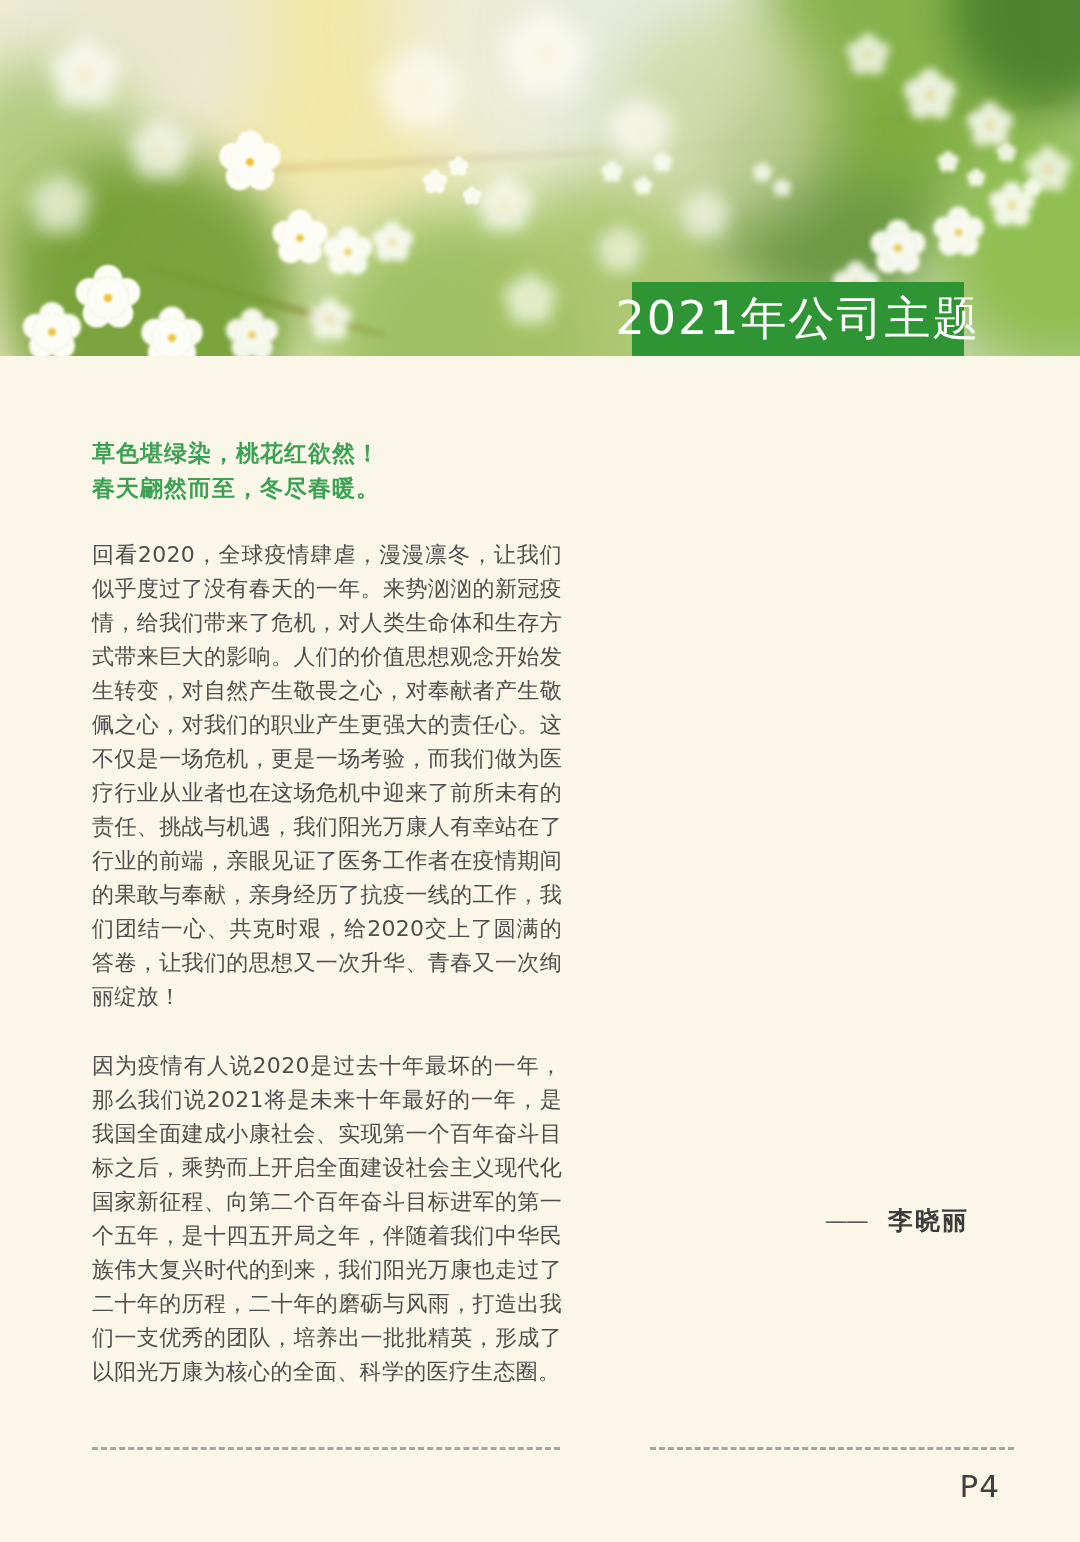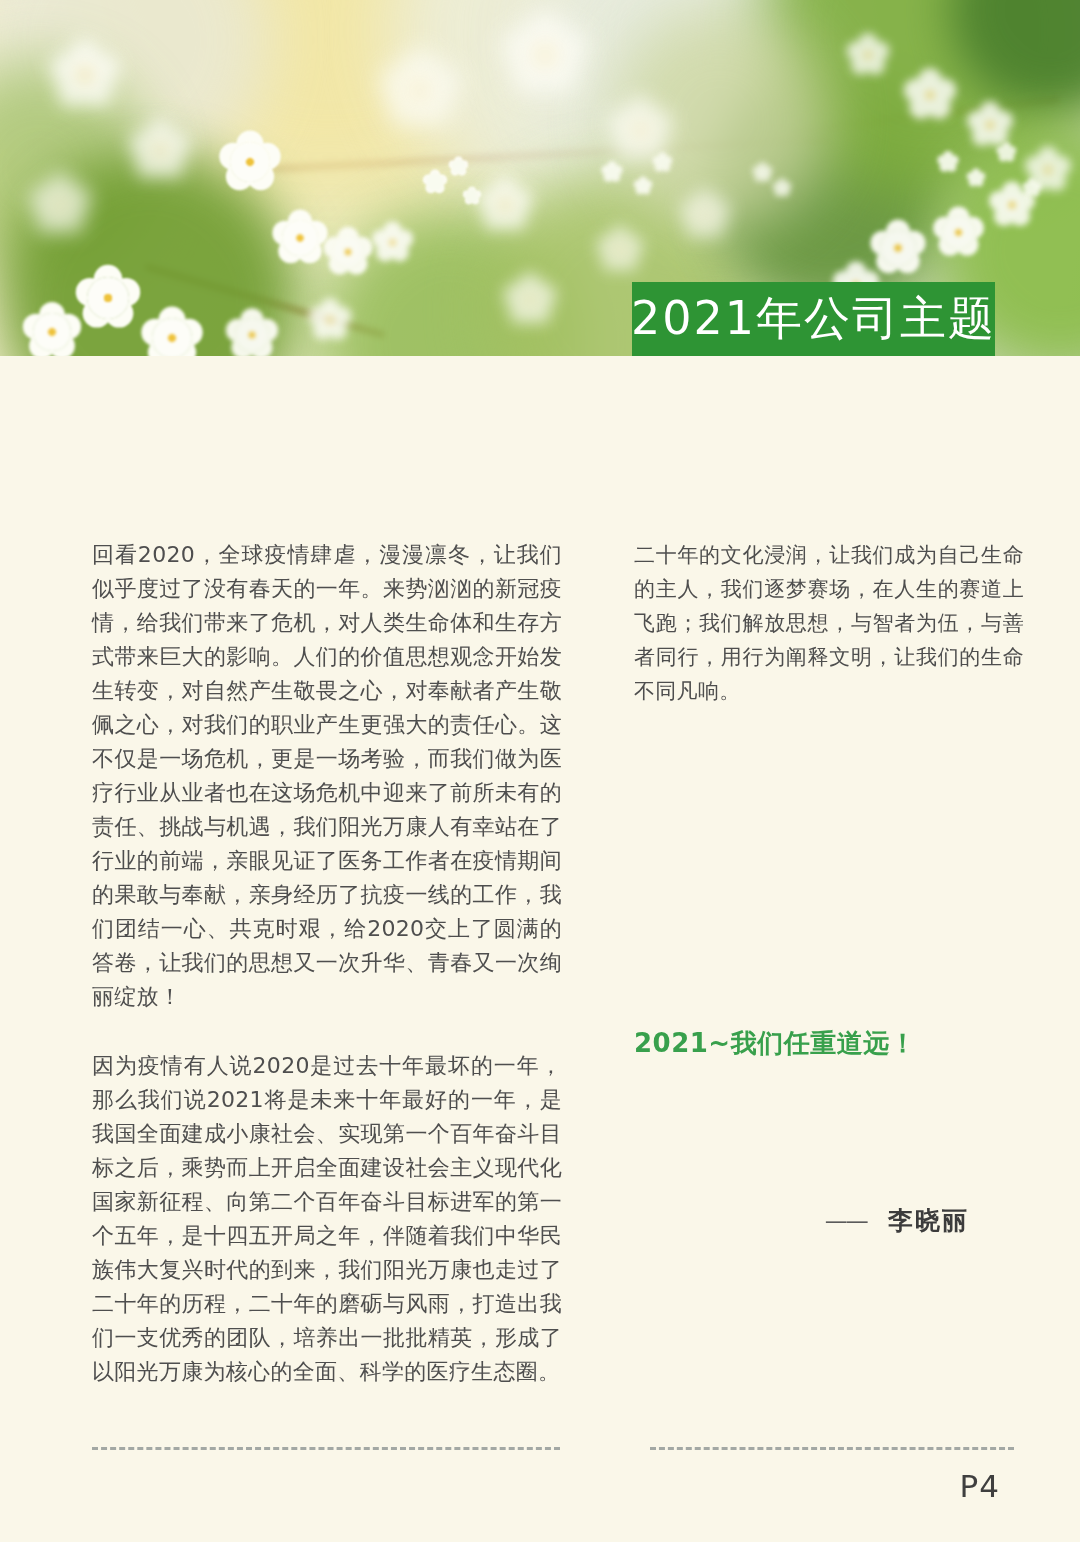--- a/index.html
+++ b/index.html
@@ -26,21 +26,21 @@
   }
   .blob{position:absolute;border-radius:50%;}
   .branch{position:absolute;background:#9c6b38;border-radius:6px;filter:blur(3px);opacity:.75;}
   .branch.b1{left:270px;top:150px;width:560px;height:8px;transform:rotate(-3deg);}
   .branch.b2{left:790px;top:112px;width:270px;height:7px;transform:rotate(-7deg);}
   .branch.b3{left:140px;top:298px;width:250px;height:6px;transform:rotate(16deg);}
   .flower{position:absolute;border-radius:50%;}
   
   .banner{position:absolute;display:flex;align-items:center;justify-content:center;color:#ffffff;}
   .banner-top{
-    left:632px;top:282px;width:363px;height:74px;
+    left:632px;top:282px;width:332px;height:74px;
     background:var(--banner_dark);font-size:46px;font-weight:500;letter-spacing:2px;white-space:nowrap;
   }
   .banner-bottom{
     left:632px;top:357px;width:363px;height:86px;
     background:var(--banner_olive);font-size:49px;font-weight:700;letter-spacing:3px;white-space:nowrap;
   }
   
   .poem{
     position:absolute;left:92px;top:436px;width:470px;
     color:var(--poem_green);font-weight:700;font-size:23px;line-height:35px;letter-spacing:1px;
@@ -136,26 +136,28 @@
       <div class="flower" style="left: 999.5px; top: 145.5px; width: 13px; height: 13px; background: rgb(251, 253, 244); box-shadow: rgb(253, 253, 246) 3.58209e-16px -5.85px 0px -2.08px, rgb(253, 253, 246) 5.56368px -1.80775px 0px -2.08px, rgb(253, 253, 246) 3.43854px 4.73275px 0px -2.08px, rgb(253, 253, 246) -3.43854px 4.73275px 0px -2.08px, rgb(253, 253, 246) -5.56368px -1.80775px 0px -2.08px; filter: blur(2px); opacity: 0.85;"></div>
       <div class="flower" style="left: 1026px; top: 182px; width: 12px; height: 12px; background: rgb(251, 253, 244); box-shadow: rgb(253, 253, 246) 3.30655e-16px -5.4px 0px -1.92px, rgb(253, 253, 246) 5.13571px -1.66869px 0px -1.92px, rgb(253, 253, 246) 3.17404px 4.36869px 0px -1.92px, rgb(253, 253, 246) -3.17404px 4.36869px 0px -1.92px, rgb(253, 253, 246) -5.13571px -1.66869px 0px -1.92px; filter: blur(2px); opacity: 0.85;"></div>
       <div class="flower" style="left: 755.5px; top: 165.5px; width: 13px; height: 13px; background: rgb(251, 253, 244); box-shadow: rgb(253, 253, 246) 3.58209e-16px -5.85px 0px -2.08px, rgb(253, 253, 246) 5.56368px -1.80775px 0px -2.08px, rgb(253, 253, 246) 3.43854px 4.73275px 0px -2.08px, rgb(253, 253, 246) -3.43854px 4.73275px 0px -2.08px, rgb(253, 253, 246) -5.56368px -1.80775px 0px -2.08px; filter: blur(3px); opacity: 0.8;"></div>
       <div class="flower" style="left: 776px; top: 182px; width: 12px; height: 12px; background: rgb(251, 253, 244); box-shadow: rgb(253, 253, 246) 3.30655e-16px -5.4px 0px -1.92px, rgb(253, 253, 246) 5.13571px -1.66869px 0px -1.92px, rgb(253, 253, 246) 3.17404px 4.36869px 0px -1.92px, rgb(253, 253, 246) -3.17404px 4.36869px 0px -1.92px, rgb(253, 253, 246) -5.13571px -1.66869px 0px -1.92px; filter: blur(3px); opacity: 0.8;"></div>
     </div>
 
   <div class="banner banner-top">
     <span>2021年公司主题</span>
   </div>
 
+  <div class="poem">
+    <div>草色堪绿染，桃花红欲然！</div>
+    <div>春天翩然而至，冬尽春暖。</div>
+  </div>
 
   <p class="body-par col-left lpar1">回看2020，全球疫情肆虐，漫漫凛冬，让我们似乎度过了没有春天的一年。来势汹汹的新冠疫情，给我们带来了危机，对人类生命体和生存方式带来巨大的影响。人们的价值思想观念开始发生转变，对自然产生敬畏之心，对奉献者产生敬佩之心，对我们的职业产生更强大的责任心。这不仅是一场危机，更是一场考验，而我们做为医疗行业从业者也在这场危机中迎来了前所未有的责任、挑战与机遇，我们阳光万康人有幸站在了行业的前端，亲眼见证了医务工作者在疫情期间的果敢与奉献，亲身经历了抗疫一线的工作，我们团结一心、共克时艰，给2020交上了圆满的答卷，让我们的思想又一次升华、青春又一次绚丽绽放！</p>
   <p class="body-par col-left lpar2">因为疫情有人说2020是过去十年最坏的一年，那么我们说2021将是未来十年最好的一年，是我国全面建成小康社会、实现第一个百年奋斗目标之后，乘势而上开启全面建设社会主义现代化国家新征程、向第二个百年奋斗目标进军的第一个五年，是十四五开局之年，伴随着我们中华民族伟大复兴时代的到来，我们阳光万康也走过了二十年的历程，二十年的磨砺与风雨，打造出我们一支优秀的团队，培养出一批批精英，形成了以阳光万康为核心的全面、科学的医疗生态圈。</p>
 
-  <p class="body-par col-right rpar1">二十年的文化浸润，让我们成为自己生命的主人，我们逐梦赛场，在人生的赛道上飞跑；我们解放思想，与智者为伍，与善者同行，用行为阐释文明，让我们的生命不同凡响。</p>
-  <h3 class="rheading">2021~我们任重道远！</h3>
 
   <div class="signature">
     <span class="sig-dash">——</span>
     <span class="sig-name">李晓丽</span>
   </div>
 
 
   <div class="dash-line dash-left"></div>
   <div class="dash-line dash-right"></div>
 

